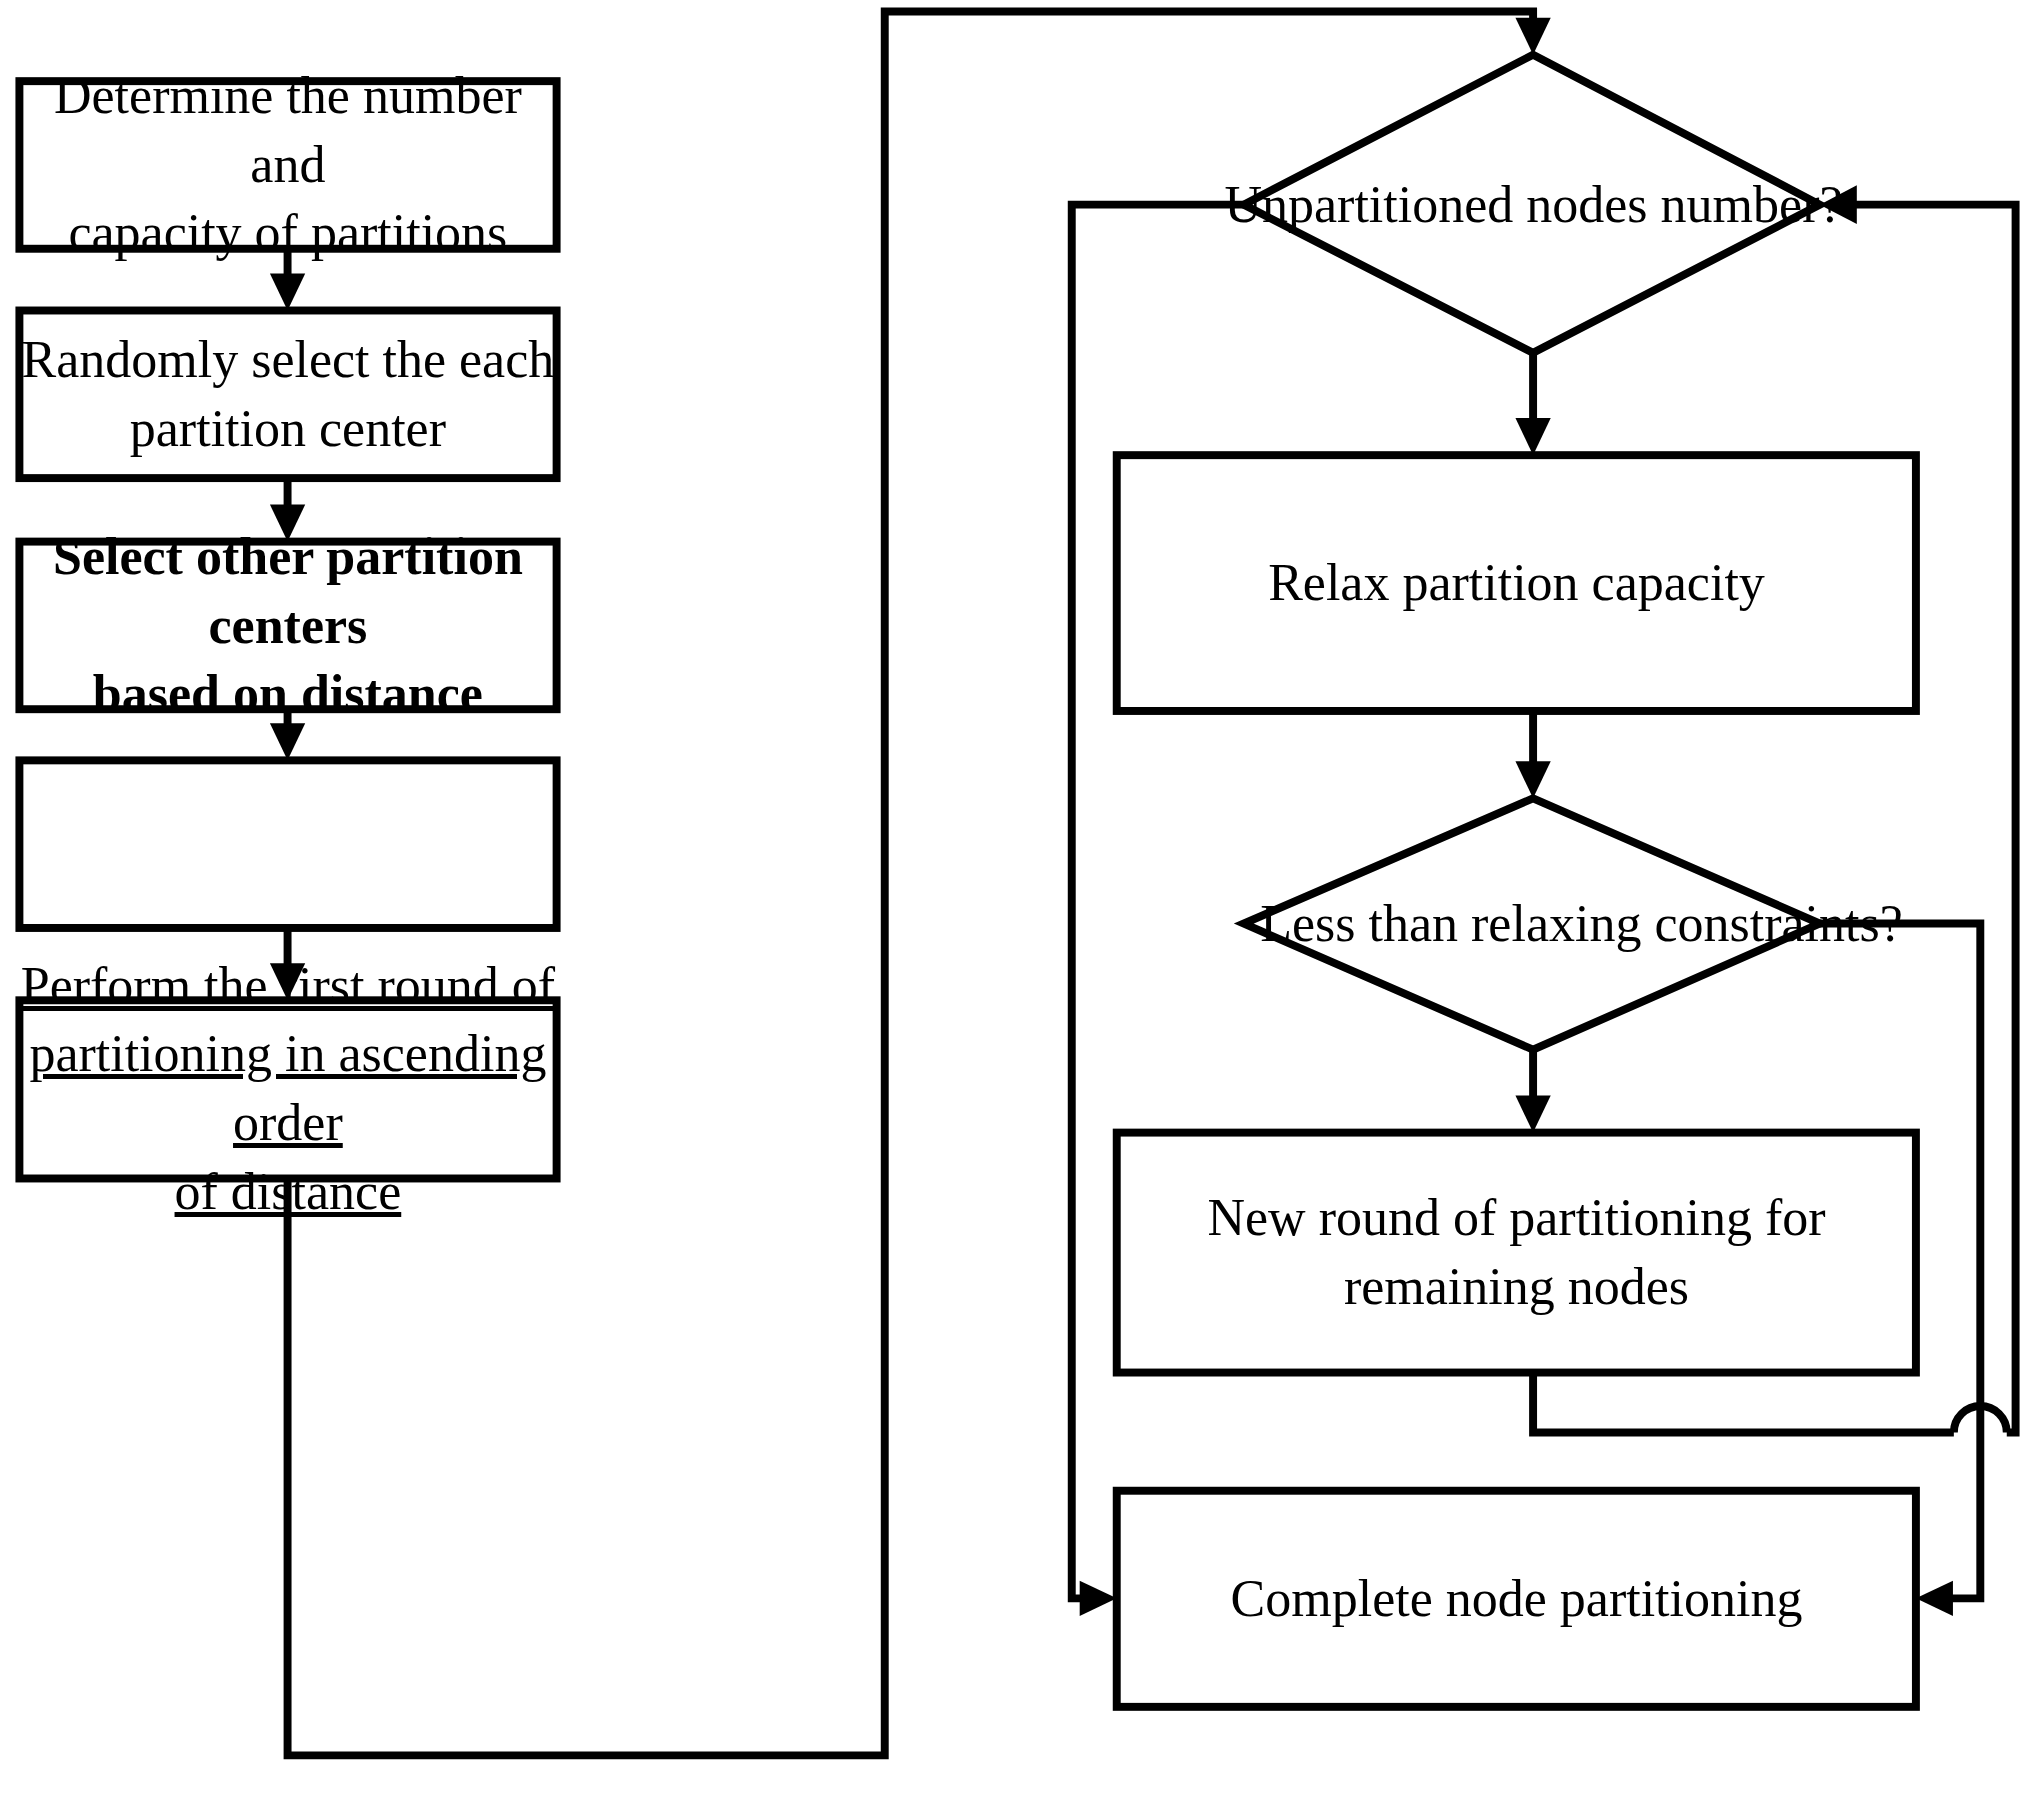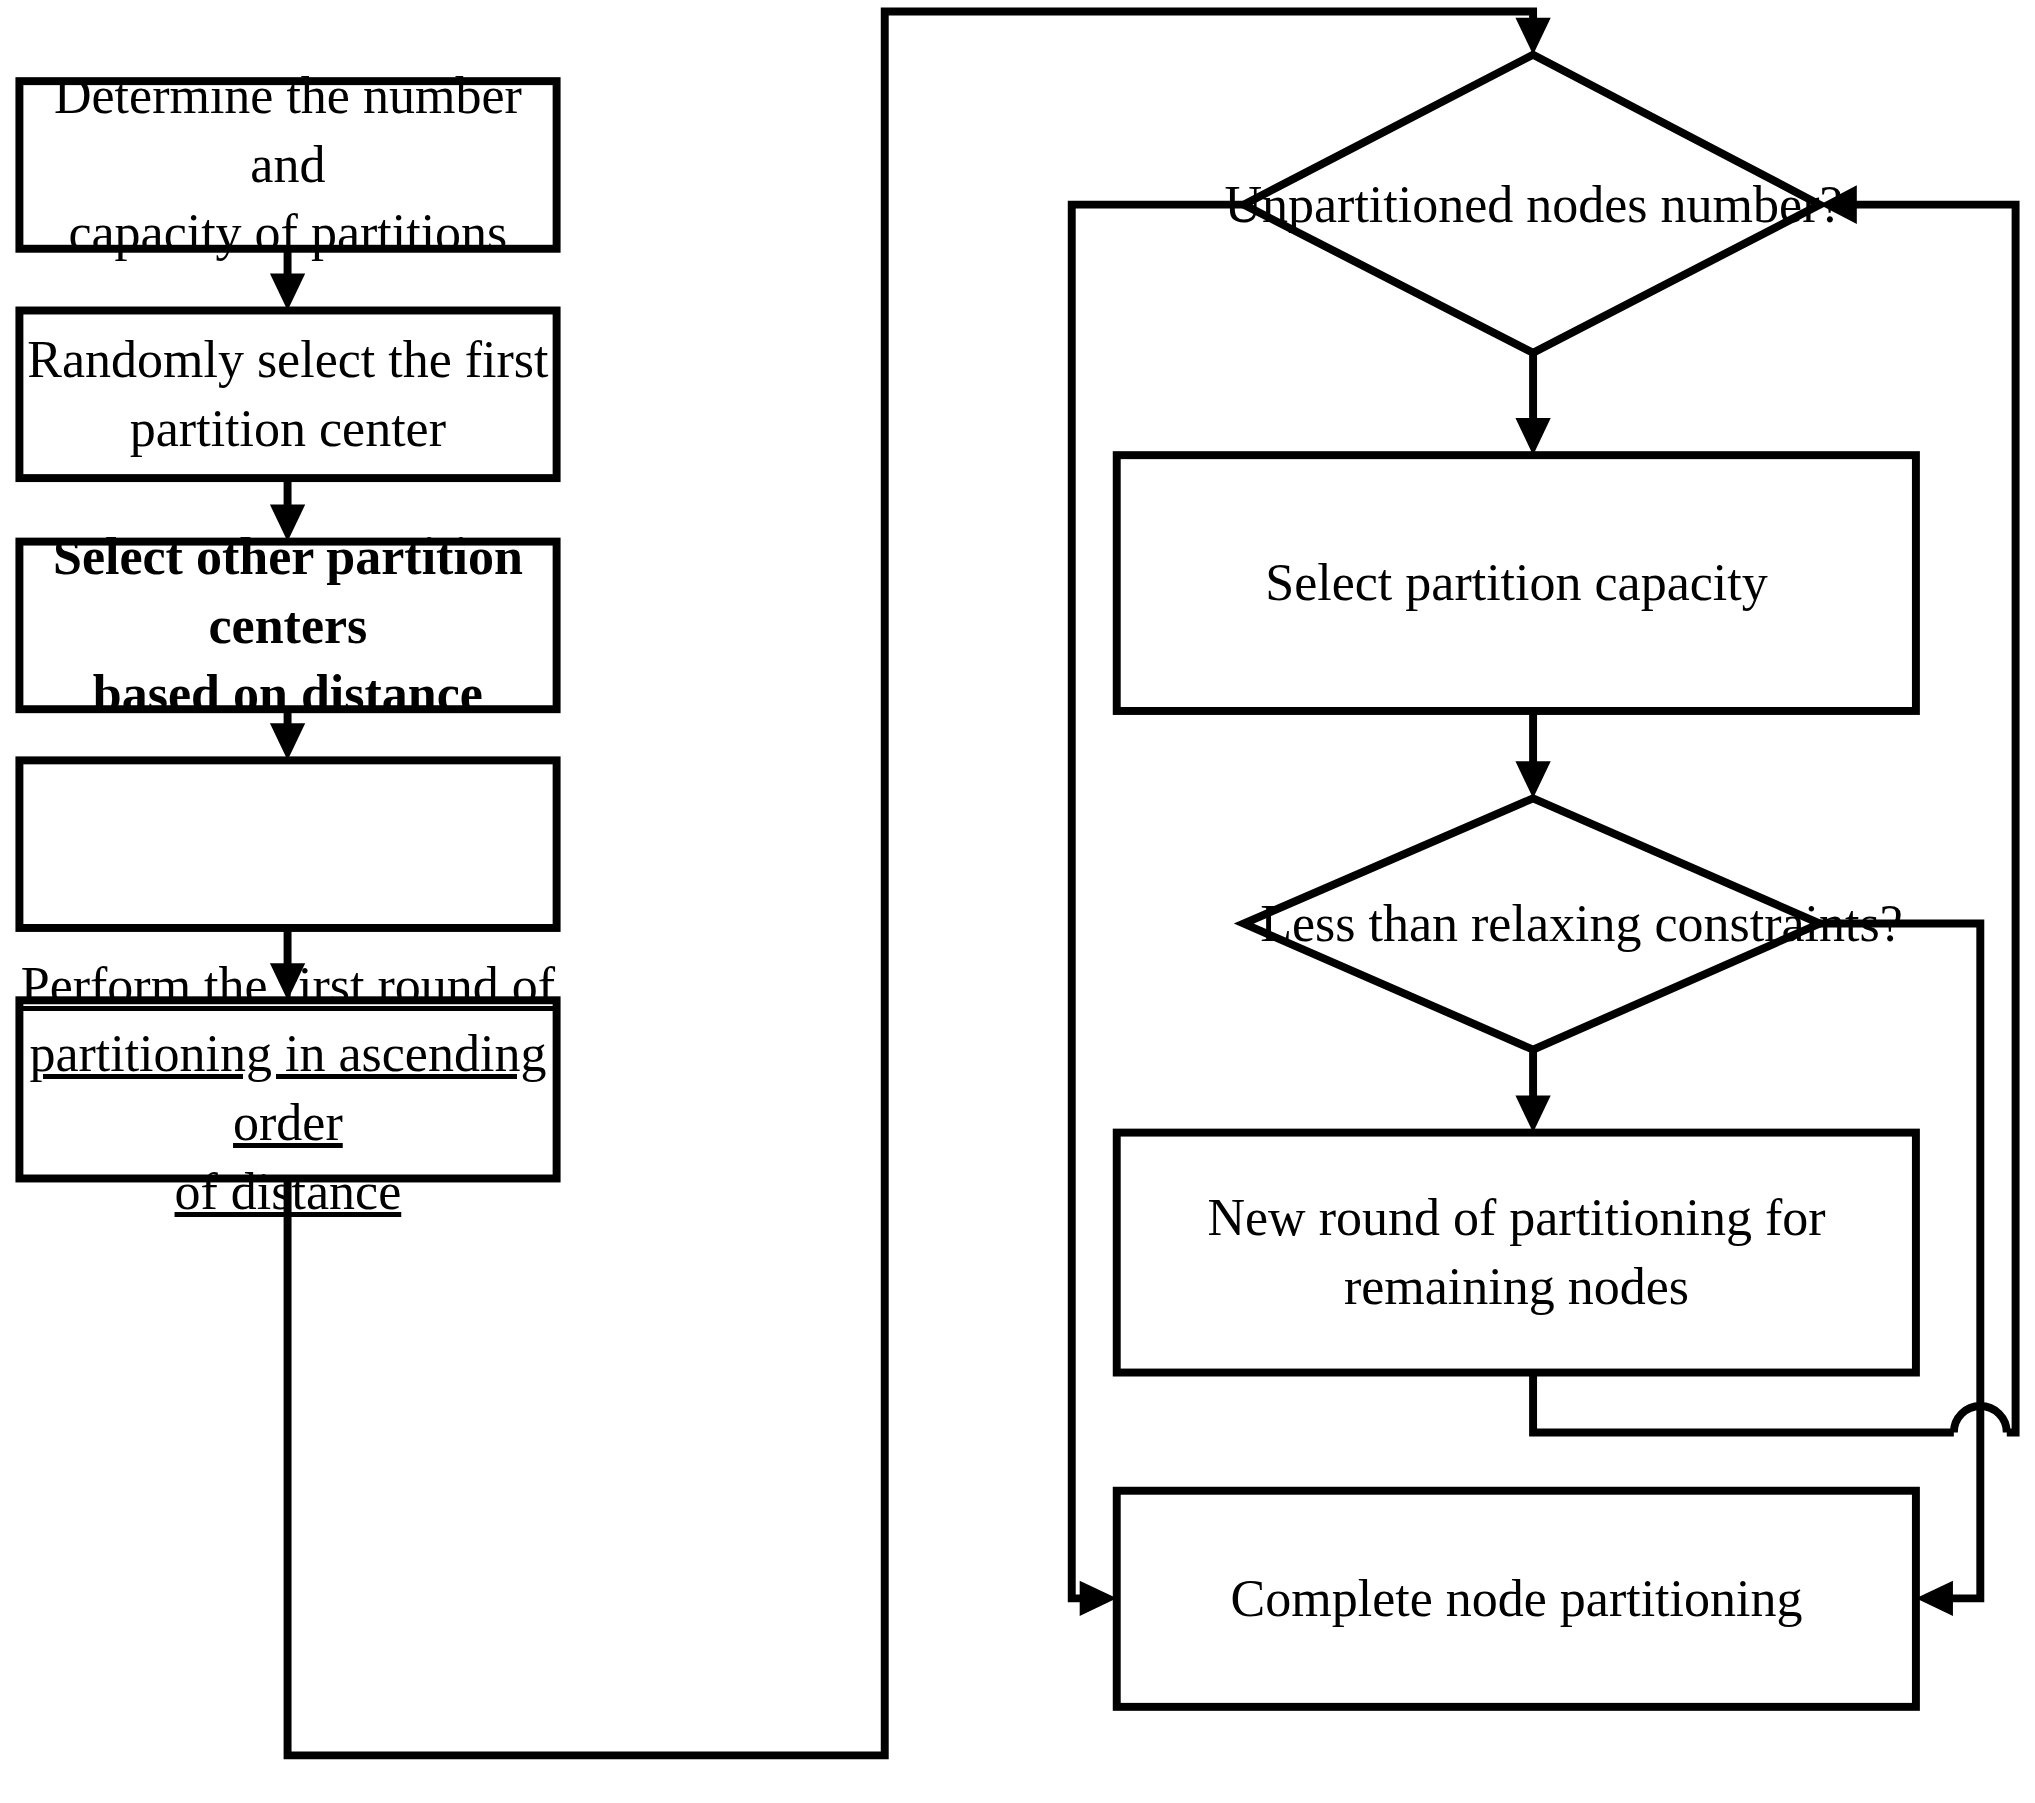--- a/index.html
+++ b/index.html
@@ -104,34 +104,34 @@
       <path class="conn" d="M 2215,1624 A 30 30 0 0 1 2275,1624"></path>
       <path class="conn" d="M 2275,1624 L 2285,1624 L 2285,232 L 2103,232"></path>
       <polygon class="arrowfill" points="2063,232 2105,210 2105,254"></polygon>
     </g>
 
   </svg>
 
   <div class="lbl" style="left:19.4px;  top:81px;   width:537px; height:168px;">Determine the number and
 capacity of partitions</div>
 
-  <div class="lbl" style="left:19.4px;  top:311px;  width:537px; height:168px;">Randomly select the first
+  <div class="lbl" style="left:19.4px;  top:311px;  width:537px; height:168px;">Randomly select the each
 partition center</div>
 
   <div class="lbl" style="left:19.4px;  top:542px;  width:537px; height:168px;font-weight:bold;">Select other partition centers
 based on distance</div>
 
 
   <div class="lbl" style="left:19.4px;  top:1000px; width:537px; height:178px;text-decoration:underline;">Perform the first round of
 partitioning in ascending order
 of distance</div>
 
   <div class="lbl dia" style="left:1161px; top:173px; width:745px; height:64px;">Unpartitioned nodes number?</div>
 
-  <div class="lbl" style="left:1117px; top:455px; width:799px; height:256px;">Select partition capacity</div>
+  <div class="lbl" style="left:1117px; top:455px; width:799px; height:256px;">Relax partition capacity</div>
 
   <div class="lbl dia" style="left:1204px; top:892px; width:755px; height:64px;text-align:right;">Less than relaxing constraints?</div>
 
   <div class="lbl" style="left:1117px; top:1491px; width:799px; height:216px;">Complete node partitioning</div>
 
   <div class="lbl" style="left:1117px; top:1133px; width:799px; height:240px;">New round of partitioning for
 remaining nodes</div>
 
 </div>
 

